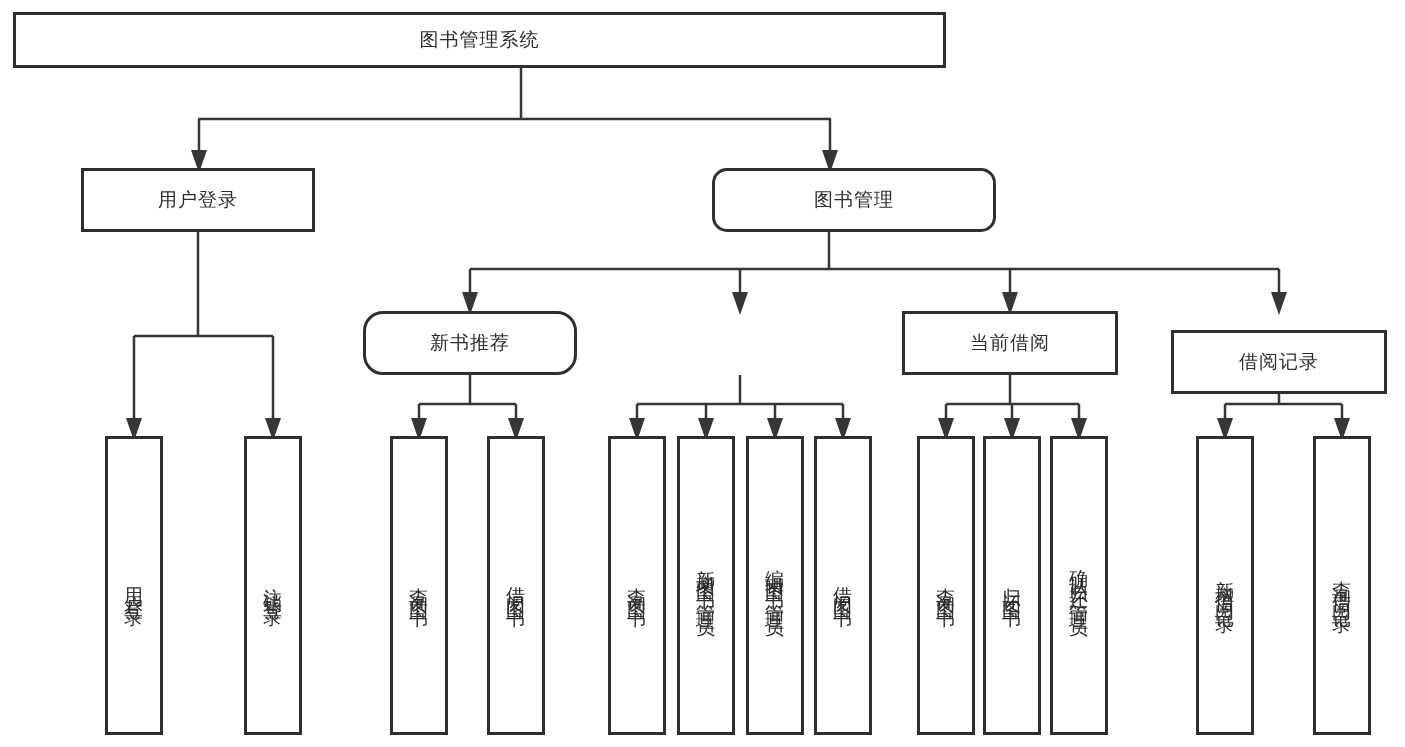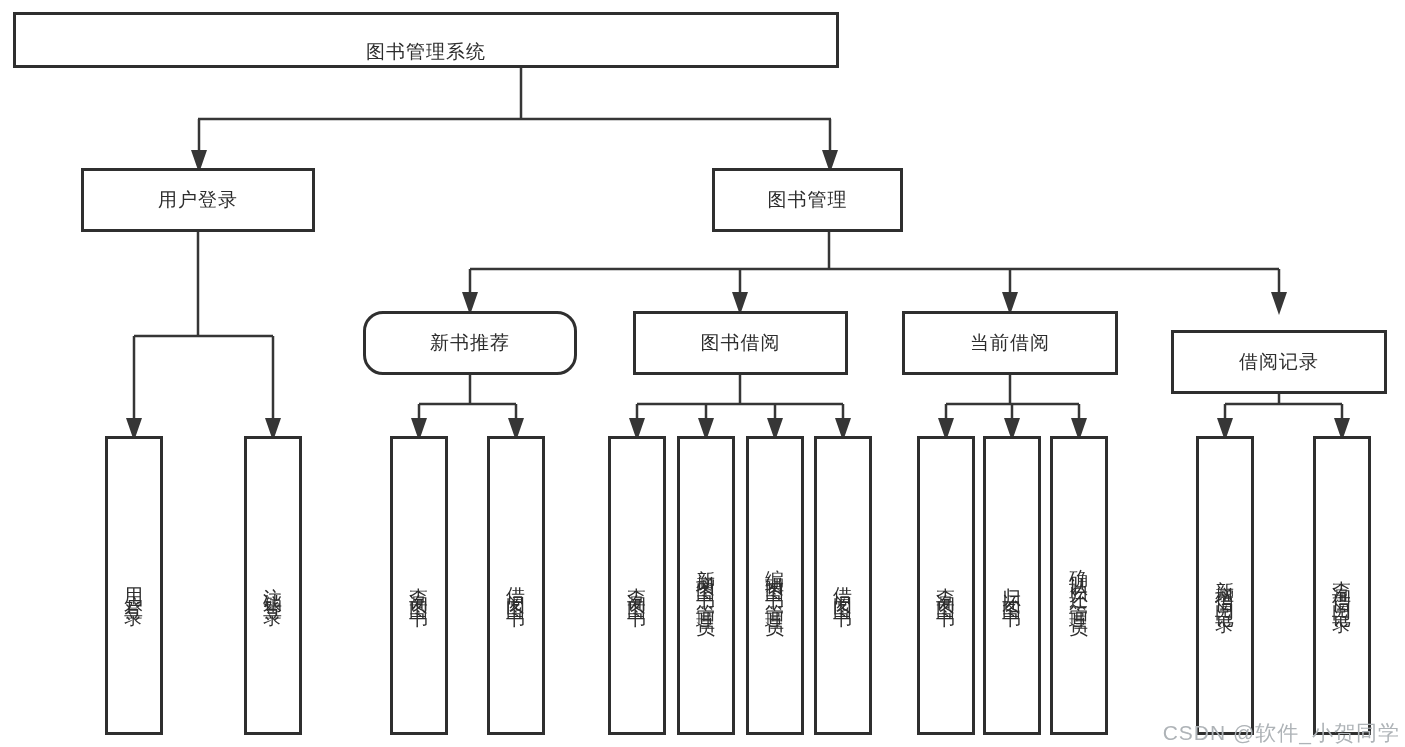--- a/index.html
+++ b/index.html
@@ -119,36 +119,33 @@
     <g>
       <line x1="1279" y1="375" x2="1279" y2="404"></line>
       <line x1="1225" y1="404" x2="1342" y2="404"></line>
       <line x1="1225" y1="404" x2="1225" y2="420"></line>
       <polygon points="1217,418 1233,418 1225,441"></polygon>
       <line x1="1342" y1="404" x2="1342" y2="420"></line>
       <polygon points="1334,418 1350,418 1342,441"></polygon>
     </g>
   </svg>
 
-  <div class="box" style="left:13px; top:12px; width:826px; height:56px;align-items:flex-end;">
+  <div class="box" style="left:13px; top:12px; width:933px; height:56px;">
     <span class="hlabel">图书管理系统</span>
   </div>
 
   <div class="box" style="left:81px; top:168px; width:234px; height:64px;">
     <span class="hlabel">用户登录</span>
   </div>
-  <div class="box" style="left:712px; top:168px; width:191px; height:64px;">
+  <div class="box" style="left:712px; top:168px; width:284px; height:64px;border-radius:15px;">
     <span class="hlabel">图书管理</span>
   </div>
 
   <div class="box" style="left:363px; top:311px; width:214px; height:64px;border-radius:20px;">
     <span class="hlabel">新书推荐</span>
-  </div>
-  <div class="box" style="left:633px; top:311px; width:215px; height:64px;">
-    <span class="hlabel">图书借阅</span>
   </div>
   <div class="box" style="left:902px; top:311px; width:216px; height:64px;">
     <span class="hlabel">当前借阅</span>
   </div>
   <div class="box" style="left:1171px; top:330px; width:216px; height:64px;">
     <span class="hlabel">借阅记录</span>
   </div>
 
   <div class="box leaf" style="left:105px;">
     <span class="vtext">用户登录</span>
@@ -187,15 +184,14 @@
     <span class="vtext">确认归还（管理员）</span>
   </div>
 
   <div class="box leaf" style="left:1196px;">
     <span class="vtext">新增借阅记录</span>
   </div>
   <div class="box leaf" style="left:1313px;">
     <span class="vtext">查询借阅记录</span>
   </div>
 
-  <div class="watermark">CSDN @软件_小贺同学</div>
 
 </div>
 
 </body></html>

